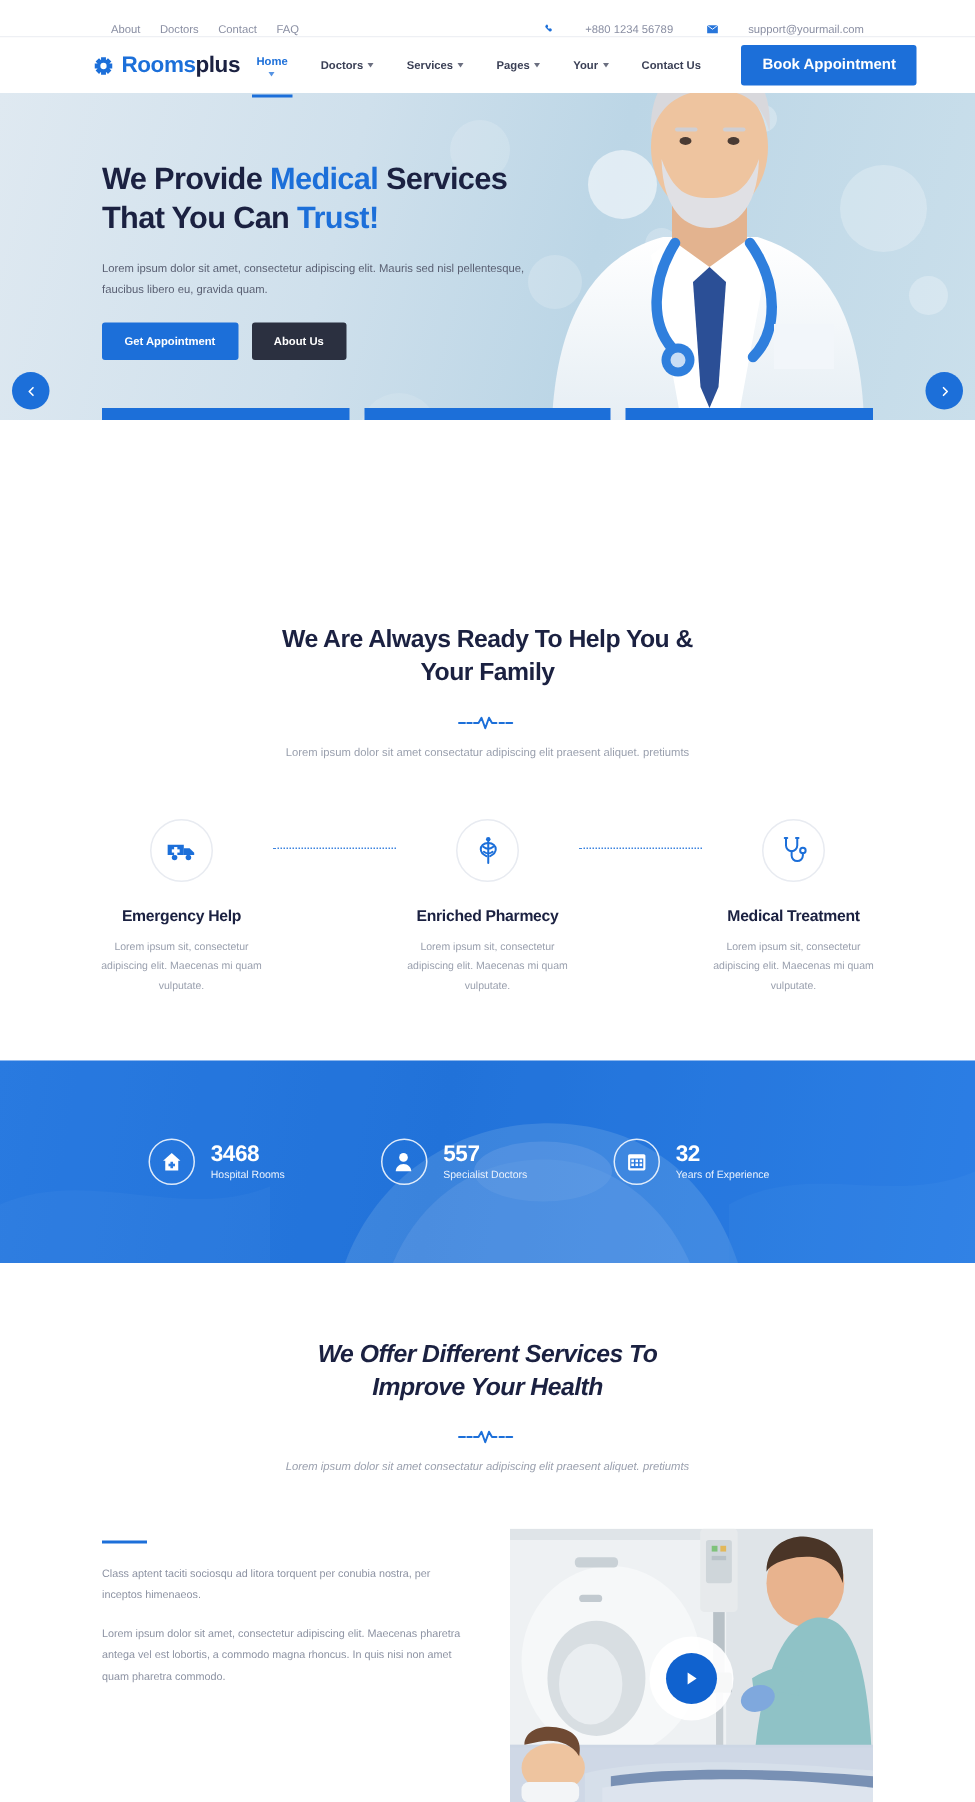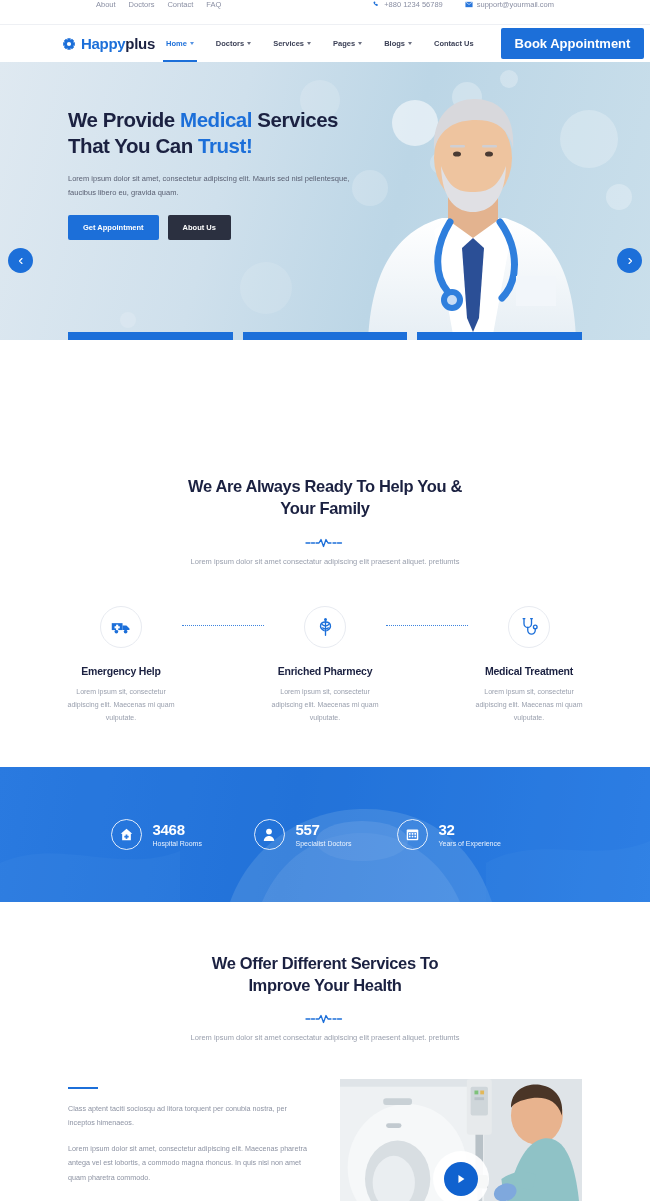--- a/index.html
+++ b/index.html
@@ -9,32 +9,32 @@
     font-family: "Liberation Sans", sans-serif;
     color: #444;
     -webkit-font-smoothing: antialiased;
   }
   .page { width: 650px; position: relative; overflow: hidden; }
 
   
   .topbar {
     height: 25px;
     display: flex;
-    align-items: flex-start;
+    align-items: flex-end;
     justify-content: space-between;
-    padding: 0 96px;
+    padding: 0 74px;
     font-size: 7.5px;
     color: #8a8fa3;
     border-bottom: 1px solid #eef0f4;
     background: #fff;
   }
   .topbar-left { display: flex; gap: 13px; }
   .topbar-left a { color: #8a8fa3; text-decoration: none; }
   .topbar-right { display: flex; gap: 22px; align-items: center; }
-  .tb-item { display: flex; align-items: center; gap: 4px; color: #8a8fa3; }
+  .tb-item { display: flex; align-items: center; gap: 20px; color: #8a8fa3; }
   .tb-ico { color: #1c6fd9; display: inline-flex; align-items: center; }
   .tb-ico svg { display: block; }
 
   
   .header {
     height: 37px;
     display: flex;
     align-items: center;
     padding: 0 62px;
     background: #fff;
@@ -53,45 +53,45 @@
     font-size: 7.5px;
     font-weight: 600;
     color: #3a3f55;
     padding: 11px 11px;
     display: flex;
     align-items: center;
     gap: 3px;
     text-decoration: none;
     white-space: nowrap;
   }
-  .nav-item.active { color: #1c6fd9; }
+  .nav-item.active { color: #1c6fd9; flex-direction: column; }
   .nav-item.active::after {
     content: "";
     position: absolute;
     left: 8px; right: 8px; bottom: -3px;
     height: 2px; background: #1c6fd9;
   }
   .caret { width: 0; height: 0; border-left: 2.5px solid transparent; border-right: 2.5px solid transparent; border-top: 3px solid currentColor; opacity: .75; }
   .btn-appt {
     margin-left: 16px;
     background: #1c6fd9;
     color: #fff;
-    font-size: 13px;
+    font-size: 10px;
     font-weight: 700;
     padding: 8px 14px;
     border: none;
     border-radius: 2px;
     white-space: nowrap;
     cursor: pointer;
   }
 
   
   .hero {
     position: relative;
-    height: 278px;
+    height: 218px;
     background: linear-gradient(105deg,#dfe9f1 0%,#cfe0ec 35%,#bcd6e6 60%,#cadfeb 100%);
     overflow: hidden;
   }
   .hero-bokeh { position: absolute; inset: 0; }
   .bk { position: absolute; border-radius: 50%; background: rgba(255,255,255,.55); }
   .hero-photo {
     position: absolute; right: 45px; bottom: 0; width: 275px; height: 278px;
   }
   .hero-inner { position: relative; padding: 45px 0 0 68px; z-index: 3; width: 370px; }
   .hero-h1 {
@@ -148,33 +148,33 @@
   .svc-name { margin-top: 17px; font-size: 10.5px; font-weight: 700; color: #1b2141; letter-spacing: -0.2px; }
   .svc-desc { margin-top: 9px; font-size: 7px; line-height: 1.85; color: #9aa0ae; padding: 0 6px; }
   .dots {
     flex: 0 0 82px; margin-top: 19px; border-top: 1.5px dotted #1c6fd9; opacity: .85; height: 0;
   }
 
   
   .stats {
     margin-top: 42px; height: 135px; position: relative; overflow: hidden;
     background: linear-gradient(100deg,#2a7ae0 0%,#1f6fd6 45%,#2e80e6 100%);
-    display: flex; align-items: center; justify-content: center; gap: 0;
+    display: flex; align-items: center; justify-content: center; gap: 12px;
   }
   .stats-photo { position: absolute; inset: 0; opacity: .30; }
   .stat { position: relative; display: flex; align-items: center; gap: 11px; width: 143px; z-index: 2; }
   .stat-circ {
     width: 31px; height: 31px; border-radius: 50%; border: 1.4px solid rgba(255,255,255,.85);
     display: flex; align-items: center; justify-content: center; color: #fff; flex: 0 0 31px;
   }
   .stat-num { font-size: 15px; font-weight: 700; color: #fff; line-height: 1.1; letter-spacing: -0.3px; }
   .stat-lbl { font-size: 7px; color: #eaf2fd; margin-top: 2px; }
 
   
-  .sec-offer { padding: 50px 4px 0; text-align: center; }
+  .sec-offer { padding: 50px 4px 0; text-align: center; font-style: italic; }
 
   
   .who { margin-top: 34px; padding: 0 68px; display: flex; gap: 26px; align-items: flex-start; }
   .who-left { width: 256px; }
   .who-h { font-size: 12px; font-weight: 700; color: #1b2141; letter-spacing: -0.2px; }
   .who-rule { margin-top: 8px; width: 30px; height: 2px; background: #1c6fd9; }
   .who-p { margin-top: 13px; font-size: 7.2px; line-height: 2.0; color: #8d93a3; }
   .who-p + .who-p { margin-top: 11px; }
   .who-right { position: relative; width: 252px; height: 200px; overflow: hidden; }
   .who-media { position: absolute; inset: 0; }
@@ -223,42 +223,42 @@
   </div>
 
   <div class="header">
     <div class="logo">
       <span class="logo-mark">
         <svg width="14" height="14" viewBox="0 0 24 24" fill="currentColor">
             <path d="M9.2 2h5.6v3.3l2.3-2.3 3.9 3.9-2.3 2.3H22v5.6h-3.3l2.3 2.3-3.9 3.9-2.3-2.3V22H9.2v-3.3l-2.3 2.3-3.9-3.9 2.3-2.3H2V9.2h3.3L3 6.9l3.9-3.9 2.3 2.3V2z"></path>
             <circle cx="12" cy="12" r="3.6" fill="#fff"></circle>
           </svg>
       </span>
-      <span class="logo-text"><span class="b">Happy</span><span class="d">plus</span></span>
+      <span class="logo-text"><span class="b">Rooms</span><span class="d">plus</span></span>
     </div>
 
     <nav class="nav">
       <a class="nav-item active" href="#">
         <span>Home</span>
         <span class="caret"></span>
       </a>
       <a class="nav-item" href="#">
         <span>Doctors</span>
         <span class="caret"></span>
       </a>
       <a class="nav-item" href="#">
         <span>Services</span>
         <span class="caret"></span>
       </a>
       <a class="nav-item" href="#">
         <span>Pages</span>
         <span class="caret"></span>
       </a>
       <a class="nav-item" href="#">
-        <span>Blogs</span>
+        <span>Your</span>
         <span class="caret"></span>
       </a>
       <a class="nav-item" href="#">
         <span>Contact Us</span>
       </a>
       <button class="btn-appt">Book Appointment</button>
     </nav>
   </div>
 
   <div class="hero">

